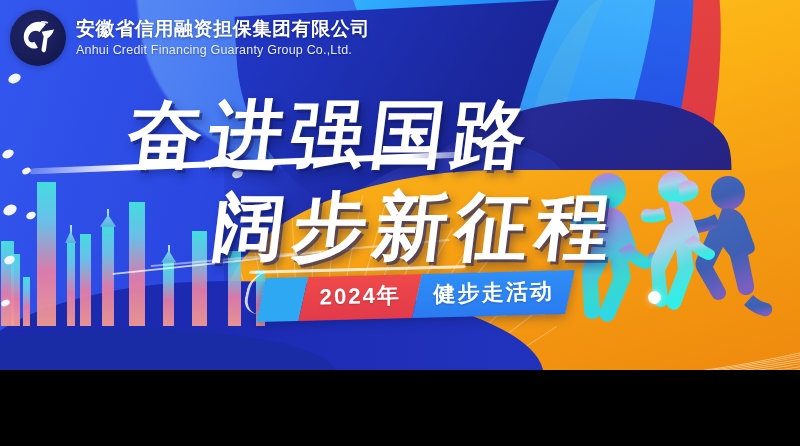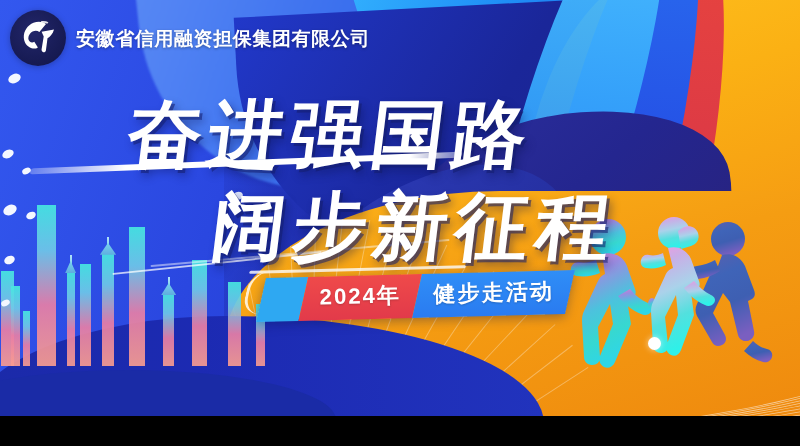--- a/index.html
+++ b/index.html
@@ -1,20 +1,20 @@
 <!DOCTYPE html>
 <html><head>
 <meta charset="utf-8">
 <style>
   html,body{margin:0;padding:0;background:#000;}
   body{font-family:"Liberation Sans","DejaVu Sans",sans-serif;}
 
   #poster{
     position:relative;
-    width:800px;height:416px;
+    width:800px;height:370px;
     overflow:hidden;
     background:#1f3bd0;
   }
 
   
   .bg-base{
     position:absolute;inset:0;
     background:
       radial-gradient(120% 90% at 12% 55%, #2b52e8 0%, #2444d8 35%, #1d33bf 70%, #1b2db2 100%);
   }
@@ -361,20 +361,21 @@
     <div class="logo">
       <svg viewBox="0 0 56 56" width="56" height="56" aria-hidden="true">
         <path d="M36 14c-3-2.5-8-3.2-12.5-1.2C17.5 15.4 13.5 21 13.8 27.6c.2 5 3.2 9.2 7.8 10.6 2.3.7 4.6.4 6.3-.8l-3.6-5.6c-1.4 1.1-3.3 1-4.6-.3-1.8-1.7-1.9-5 .1-7.6 2.4-3.1 6.7-4 9.5-2l.3-.2 6.4-7.7z" fill="#fff"></path>
         <path d="M31.6 21.8 44 19.4c-.6 2.2-1.6 4.2-3 5.9-1 1.2-2.2 2.2-3.5 2.9l-1.6 12.2c-.2 1.4-1.7 2.2-3 1.6-1-.5-1.5-1.6-1.3-2.7l2.1-12.9-2.1-4.6z" fill="#fff"></path>
         <path d="M31 11.2c2.6-.5 5.3-.2 7.4 1l-1.1 1.6c-1.9-1-4.2-1.3-6.5-.9l.2-1.7z" fill="#fff" opacity=".85"></path>
         <ellipse cx="24" cy="17" rx="5.5" ry="2" fill="#1a1e5c" opacity=".0"></ellipse>
       </svg>
     </div>
     <div class="names">
       <div class="name-cn">安徽省信用融资担保集团有限公司</div>
+      <div class="name-en">Anhui Credit Financing Guaranty Group Co.,Ltd.</div>
     </div>
   </div>
 
   <div class="headline">
     <div class="hl-row hl-row-1">
       <span class="hl">奋进强国路</span>
     </div>
     <div class="hl-underline"></div>
     <div class="hl-row hl-row-2">
       <span class="hl">阔步新征程</span>

